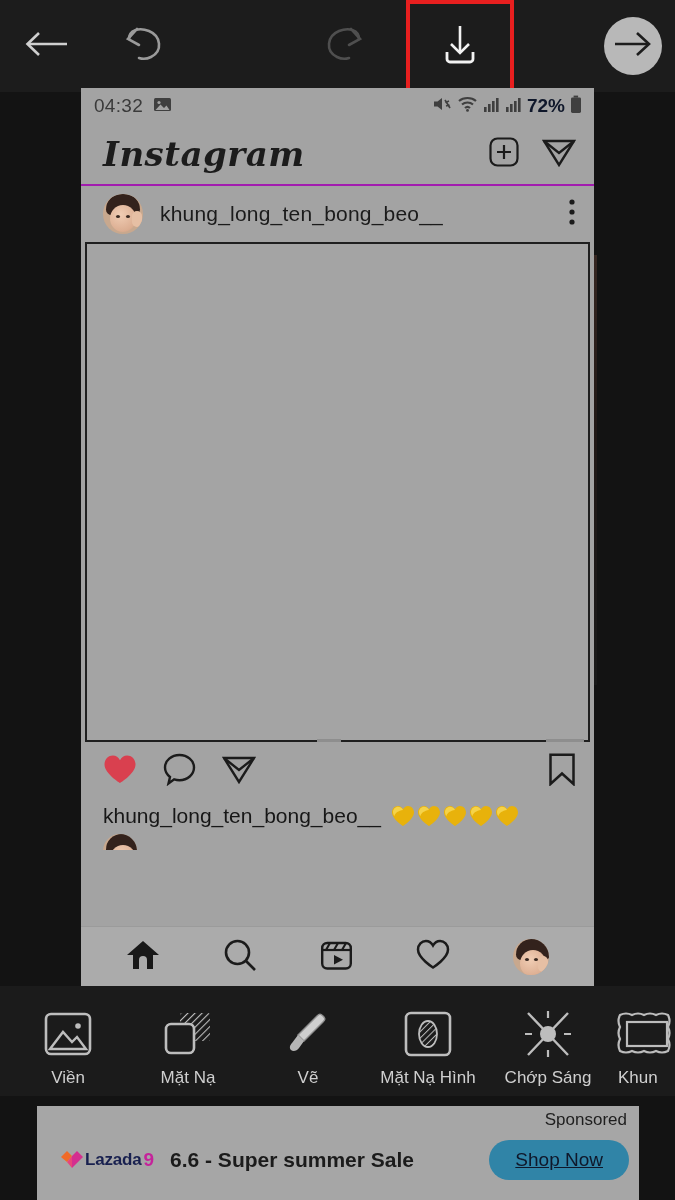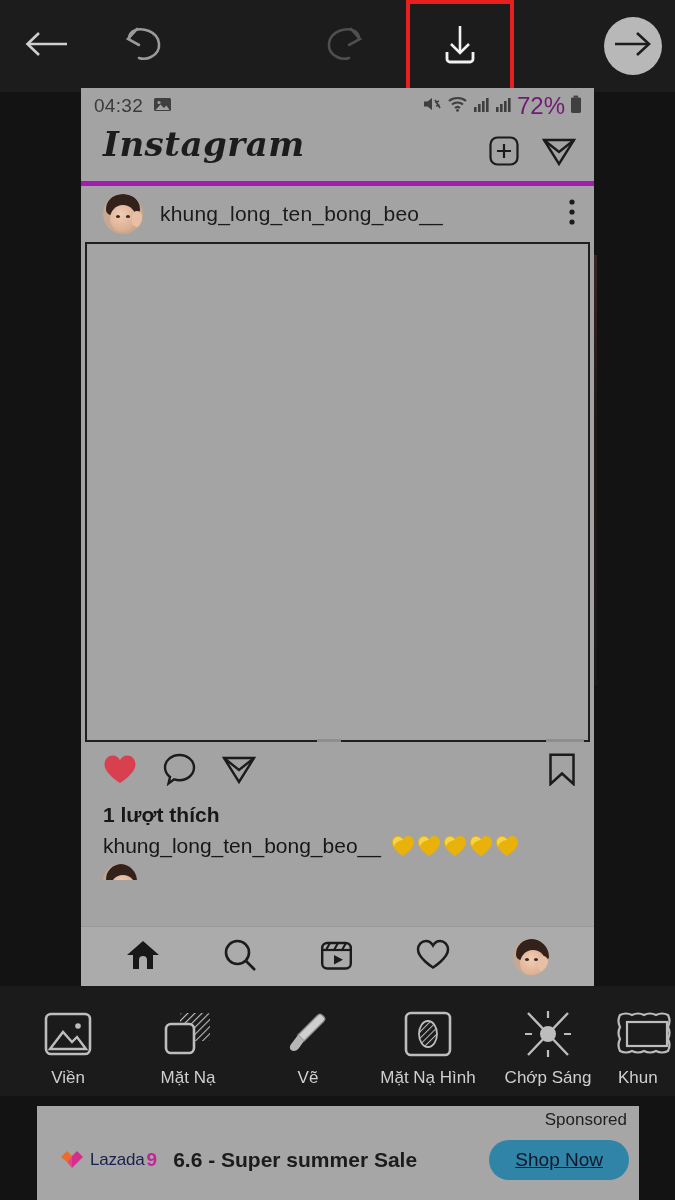--- a/index.html
+++ b/index.html
@@ -57,28 +57,28 @@
     position: relative; height: 36px; width: 100%;
     display: flex; align-items: center;
     padding: 0 12px 0 13px;
     color: #3c3c3c;
   }
   #status-time { font-size: 19px; letter-spacing: .3px; color: #3a3a3a; }
   #status-left-icons { margin-left: 10px; display: flex; align-items: center; }
   #status-right {
     margin-left: auto; display: flex; align-items: center; gap: 5px;
   }
-  #battery-pct { font-size: 24px; color: #701a75; }
+  #battery-pct { font-size: 19px; color: #0f172a; font-weight: bold; }
 
   
   #ig-header {
     position: relative; height: 62px; width: 100%;
-    display: flex; 
+    display: flex; align-items: center;
     padding: 0 18px 0 22px;
-    border-bottom: 5px solid #a21caf;
+    border-bottom: 2px solid #a21caf;
   }
   #ig-logo {
     font-family: "DejaVu Serif", serif;
     font-style: italic;
     font-size: 34px;
     font-weight: 700;
     color: #1c1c1c;
     letter-spacing: .5px;
   }
   #ig-header-actions {
@@ -201,21 +201,21 @@
   #ad-sponsored {
     position: absolute; right: 12px; top: 4px;
     font-size: 17px; color: #1e1e1e;
   }
   #ad-row {
     position: absolute; left: 0; top: 30px; width: 602px; height: 48px;
     display: flex; align-items: center; padding: 0 10px 0 22px;
   }
   #lazada-logo { display: flex; align-items: center; flex: none; }
   #lazada-name {
-    font-size: 17px; font-weight: normal; color: #18204f; margin-left: 5px;
+    font-size: 17px; font-weight: bold; color: #18204f; 
     letter-spacing: -.2px;
   }
   #lazada-mark { font-size: 19px; font-weight: bold; color: #c5239b; margin-left: 2px; }
   #ad-text {
     margin-left: 16px; font-size: 21px; font-weight: bold; color: #1b1b1b;
     white-space: nowrap;
   }
   #shop-now {
     margin-left: auto; flex: none;
     background: #3084a7; color: #0f172a;
@@ -394,21 +394,20 @@
           <path d="M2 5 L17 17 L32 5" stroke="#1b1b1b" stroke-width="2.4" fill="none"></path>
         </svg>
       </span>
       <span id="bookmark-wrap">
         <svg width="28" height="33" viewBox="0 0 28 33">
           <path d="M2.5 1.8 H25.5 V31 L14 20.5 L2.5 31 Z" stroke="#1b1b1b" stroke-width="2.5" fill="none" stroke-linejoin="miter"></path>
         </svg>
       </span>
     </div>
 
-    <div id="likes-count">1 lượt thích</div>
 
     <div id="caption-row">
       <span>khung_long_ten_bong_beo__</span>
       <span id="caption-hearts">
           <svg class="yheart" viewBox="0 0 24 22">
             <path d="M12 21 C12 21 1 14 1 7.5 C1 3.8 3.8 1 7 1 C9.3 1 11.1 2.4 12 4.2 C12.9 2.4 14.7 1 17 1 C20.2 1 23 3.8 23 7.5 C23 14 12 21 12 21 Z" fill="#e8b20b"></path>
             <path d="M12 5 C11 3 9 1.8 7 1.8 C4.2 1.8 2 4.2 2 7.3 C2 8.6 2.5 9.9 3.3 11.2 C4 8 7.5 5.6 12 5 Z" fill="#f5d34a"></path>
           </svg>
           <svg class="yheart" viewBox="0 0 24 22">
             <path d="M12 21 C12 21 1 14 1 7.5 C1 3.8 3.8 1 7 1 C9.3 1 11.1 2.4 12 4.2 C12.9 2.4 14.7 1 17 1 C20.2 1 23 3.8 23 7.5 C23 14 12 21 12 21 Z" fill="#e8b20b"></path>

